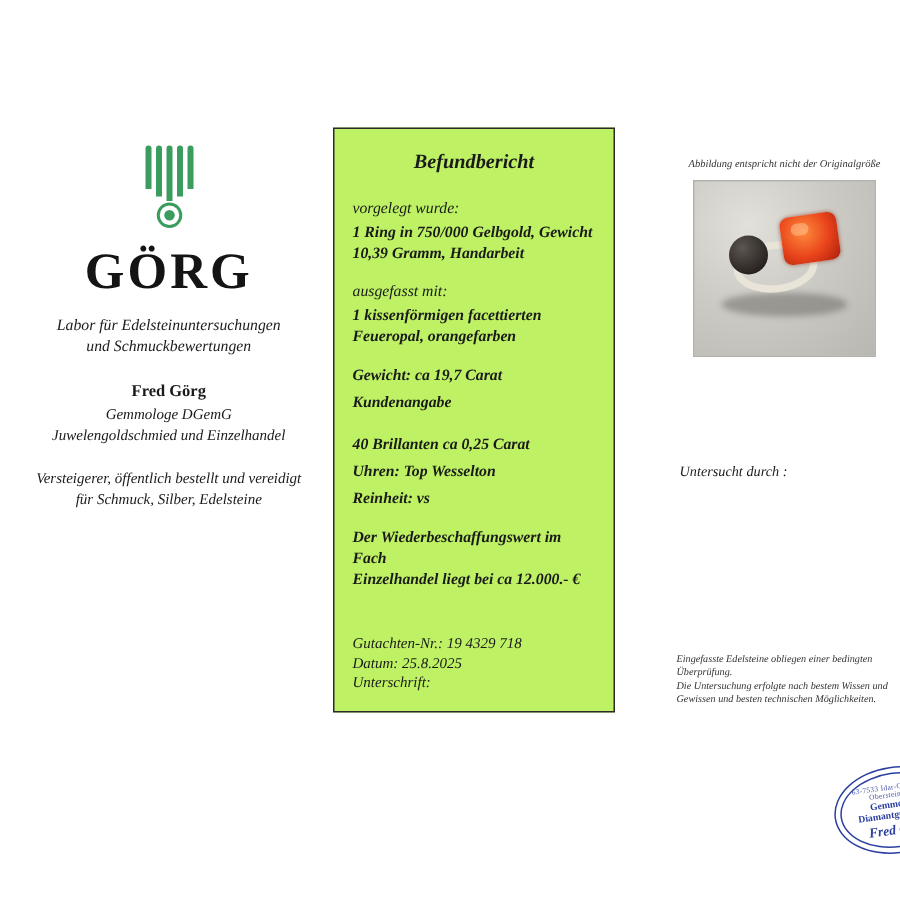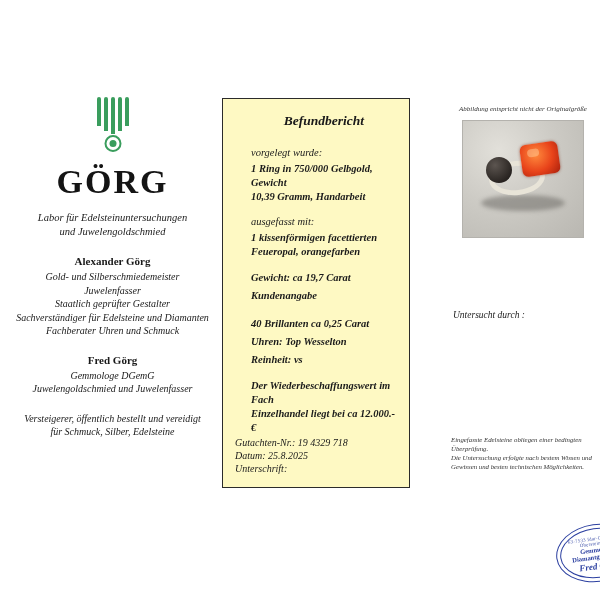--- a/index.html
+++ b/index.html
@@ -107,27 +107,27 @@
     font-style: italic;
     font-size: 10px;
     line-height: 13.5px;
     margin-top: 16px;
   }
 
   
   .report {
     position: absolute;
     left: 222px;
-    top: 98px;
+    top: 85px;
     width: 188px;
     height: 390px;
     border: 1px solid #2b2b2b;
-    background: #fef9c3;
-    box-sizing: border-box;
-    padding: 14px 12px 8px 28px;
+    background: #bef264;
+    box-sizing: border-box;
+    padding: 14px 12px 8px 12px;
     font-family: "Liberation Serif", serif;
   }
   .report-title {
     text-align: center;
     font-weight: bold;
     font-style: italic;
     font-size: 13.5px;
     margin-bottom: 18px;
   }
   .rep-label {
@@ -311,35 +311,27 @@
         <div class="bar b3"></div>
         <div class="bar b4"></div>
         <div class="bar b5"></div>
       </div>
       <div class="logo-ball"></div>
     </div>
 
     <div class="brand">GÖRG</div>
 
     <div class="left-sub pre" style="white-space: pre-line;">Labor für Edelsteinuntersuchungen
-und Juwelengoldschmied</div>
-
-    <div class="person">
-      <div class="name">Alexander Görg</div>
-      <div class="line">Gold- und Silberschmiedemeister</div>
-      <div class="line">Juwelenfasser</div>
-      <div class="line">Staatlich geprüfter Gestalter</div>
-      <div class="line">Sachverständiger für Edelsteine und Diamanten</div>
-      <div class="line">Fachberater Uhren und Schmuck</div>
-    </div>
+und Schmuckbewertungen</div>
+
 
     <div class="person">
       <div class="name">Fred Görg</div>
       <div class="line">Gemmologe DGemG</div>
-      <div class="line">Juwelengoldschmied und Juwelenfasser</div>
+      <div class="line">Juwelengoldschmied und Einzelhandel</div>
     </div>
 
     <div class="closing" style="white-space: pre-line;">Versteigerer, öffentlich bestellt und vereidigt
 für Schmuck, Silber, Edelsteine</div>
   </div>
 
   <div class="report">
     <div class="report-title">Befundbericht</div>
 
     <div class="rep-label">vorgelegt wurde:</div>

